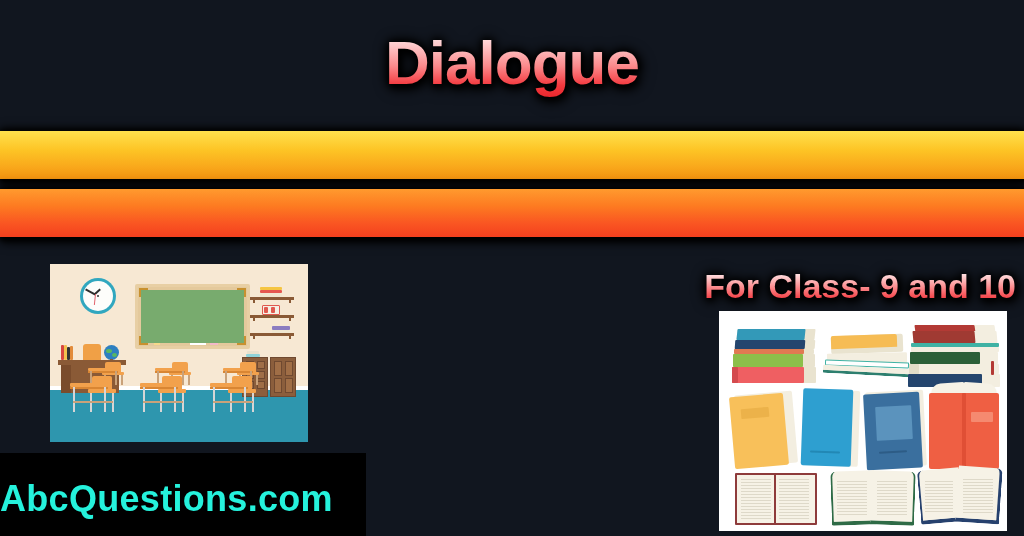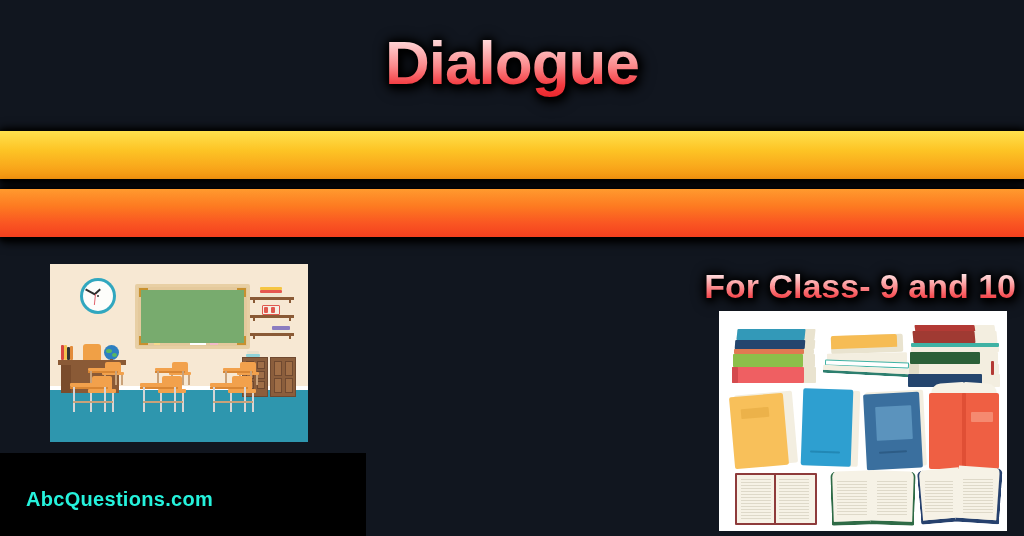--- a/index.html
+++ b/index.html
@@ -47,21 +47,21 @@
     padding-left:12px;
   }
 
   
   .watermark-band {
     position:absolute; left:0; top:444px; width:366px; height:92px;
     background:#000;
     display:flex; align-items:center;
   }
   .watermark-text {
-    color:#25f2dc; font-size:20px; font-weight:bold; padding-left:26px;
+    color:#25f2dc; font-size:36px; font-weight:bold; 
     letter-spacing:.3px;
   }
 
   
   .classroom {
     position:absolute; left:50px; top:255px; width:258px; height:178px;
     overflow:hidden; background:#f6e6d0;
   }
   .cr-wall { position:absolute; left:0; top:0; width:100%; height:70%; background:#f7e8d3; }
   .cr-skirt { position:absolute; left:0; top:68.5%; width:100%; height:3%; background:#ffffff; }

